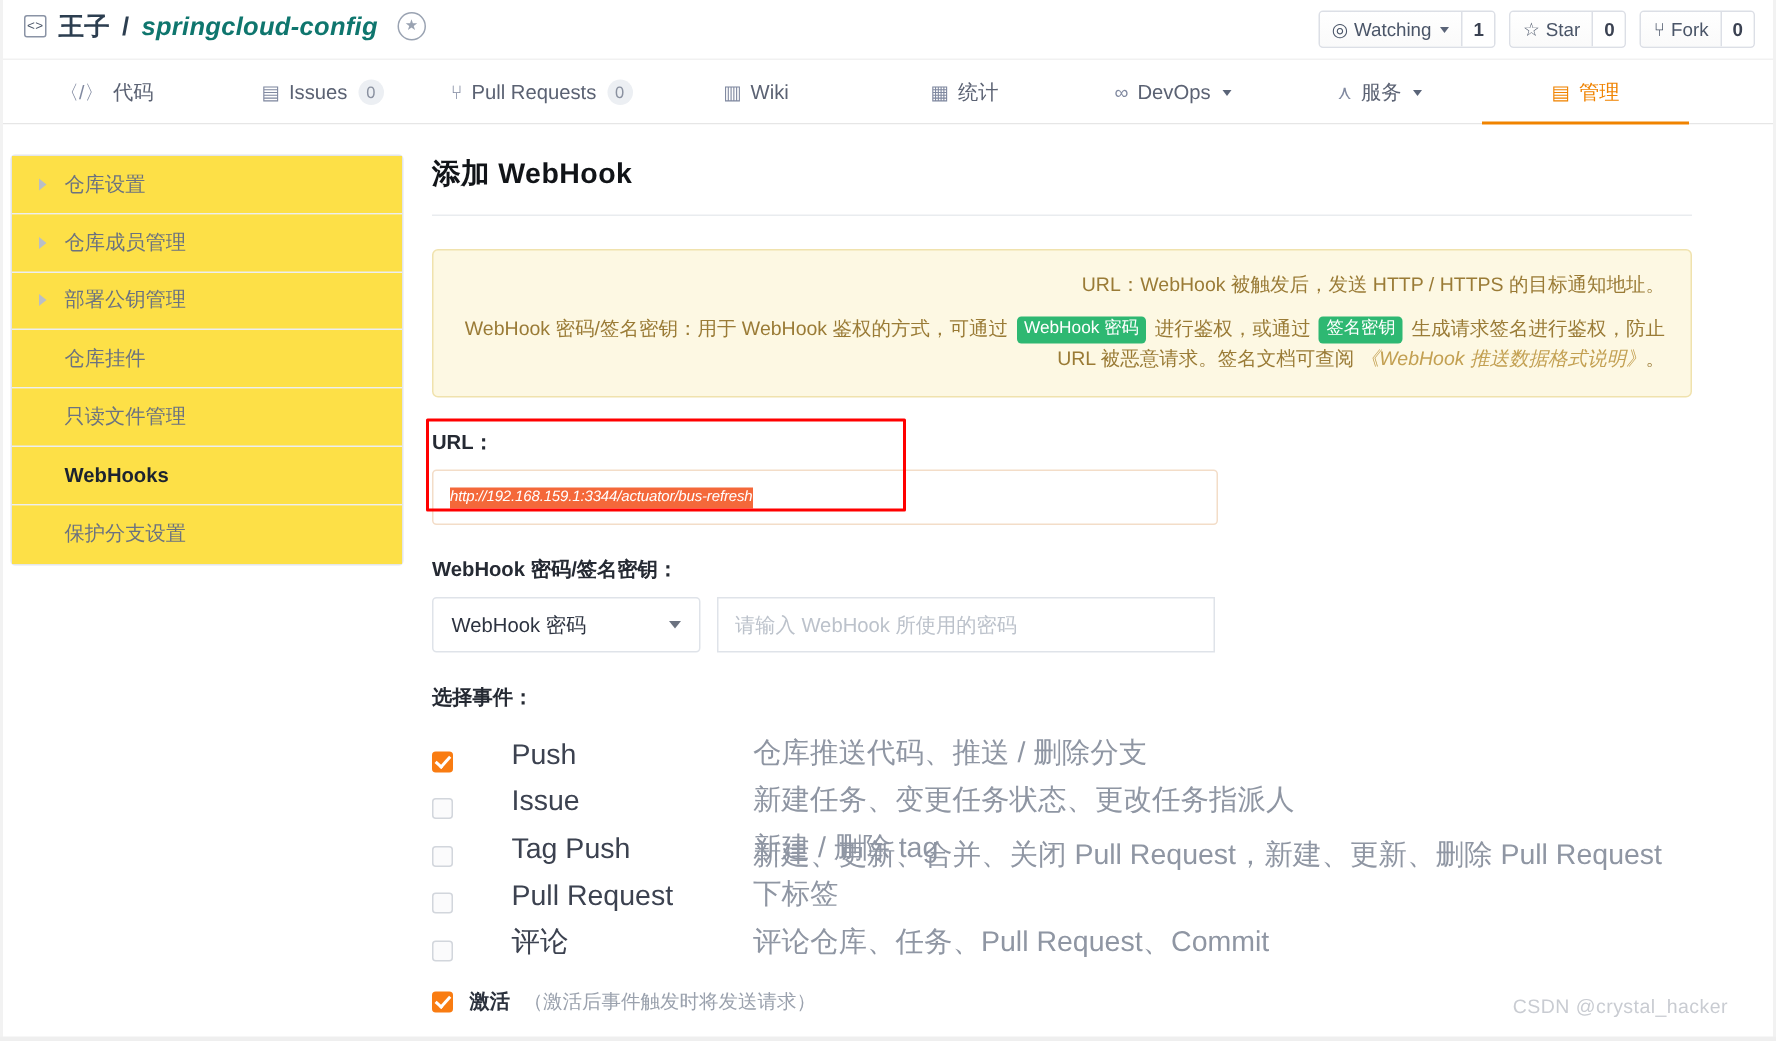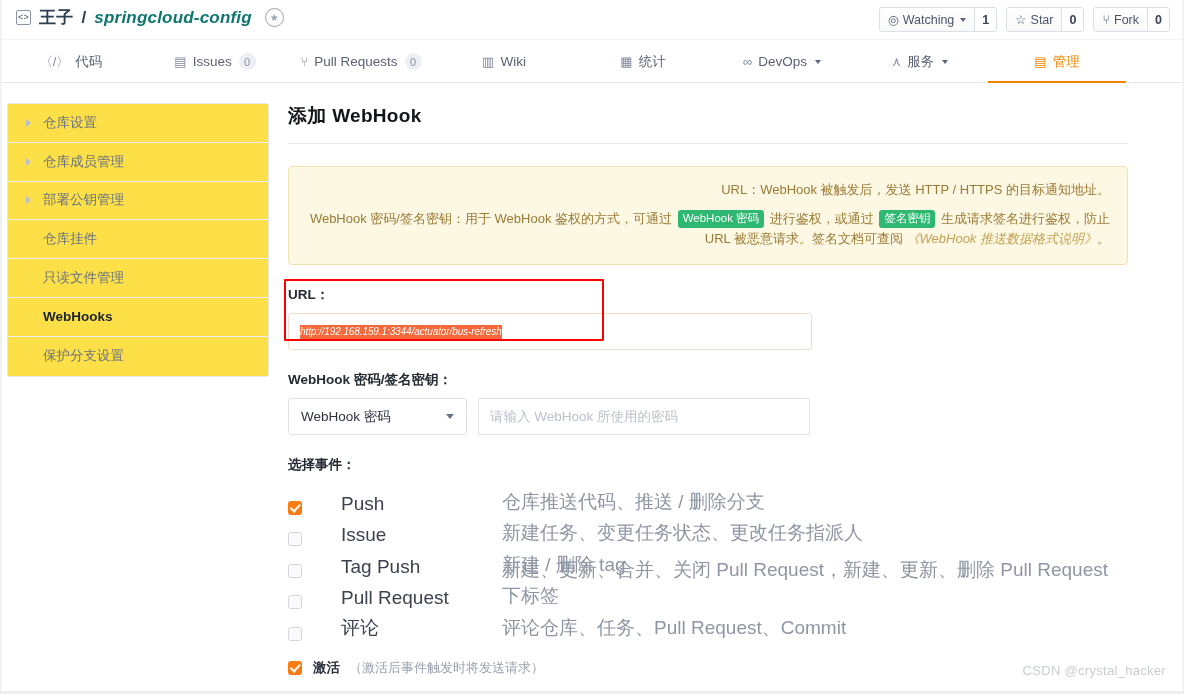--- a/index.html
+++ b/index.html
@@ -287,21 +287,21 @@
   .activate-row {
     display: flex; align-items: center;
     margin-top: 18px; font-size: 13.5px;
   }
   .activate-row .a-label { font-weight: bold; color: #2b313d; }
   .activate-row .a-note { color: #9aa1ad; margin-left: 9px; font-size: 13px; }
 
   
   .watermark {
     position: absolute;
-    right: 18px; bottom: 16px;
+    right: 32px; bottom: 16px;
     font-size: 13px;
     color: #c9ccd2;
     letter-spacing: .3px;
     user-select: none;
   }
 
   
   .edge-left  { position:absolute; left:0; top:0; width:2px; height:694px; background:#f2f2f2; }
   .edge-right { position:absolute; right:0; top:0; width:2px; height:694px; background:#f2f2f2; }
   .edge-bot   { position:absolute; left:0; bottom:0; width:1184px; height:3px; background:#efefef; }

